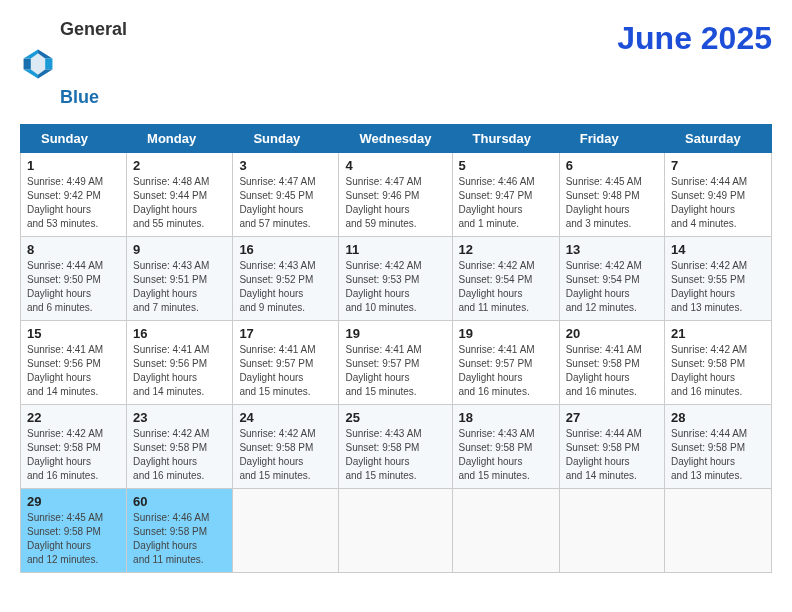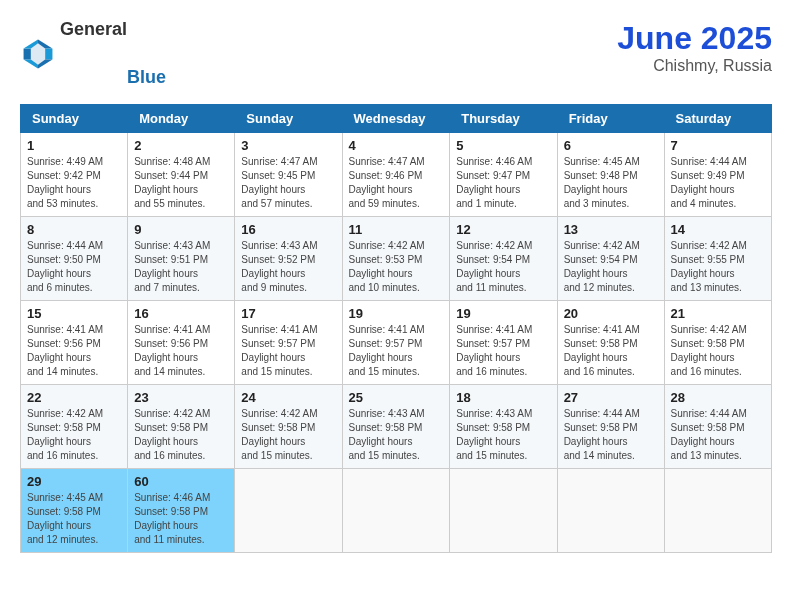--- a/index.html
+++ b/index.html
@@ -15,20 +15,21 @@
       justify-content: space-between;
       align-items: flex-start;
       margin-bottom: 16px;
     }
     .logo {
       display: flex;
       align-items: center;
     }
     .logo-text {
       display: flex;
+      flex-direction: column;
       line-height: 1.1;
     }
     .logo-general {
       font-size: 18px;
       font-weight: bold;
       color: #333;
     }
     .logo-blue {
       font-size: 18px;
       font-weight: bold;
@@ -54,21 +55,21 @@
     }
     .calendar {
       width: 100%;
       border-collapse: collapse;
     }
     .calendar th {
       background: #1a6faf;
       color: #fff;
       font-size: 13px;
       font-weight: bold;
-      padding: 6px 11px;
+      padding: 6px 20px;
       text-align: left;
       border: 1px solid #1a6faf;
     }
     .calendar td {
       border: 1px solid #ccc;
       vertical-align: top;
       padding: 5px 6px;
       font-size: 10.5px;
       color: #333;
       width: 108px;
@@ -111,21 +112,20 @@
       <polygon points="4,14 12,14 12,26 4,26" fill="#1a6faf"></polygon>
       <polygon points="4,14 20,4 20,8 12,14" fill="#1a9ad7"></polygon>
     </svg>
     <div class="logo-text">
       <span class="logo-general">General</span>
       <span class="logo-blue">Blue</span>
     </div>
   </div>
   <div class="title-block">
     <div class="month-title">June 2025</div>
-    <div class="location">Chishmy, Russia</div>
   </div>
 </div>
 
 <table class="calendar">
   <thead>
     <tr>
       <th>Sunday</th>
       <th>Monday</th>
       <th>Sunday</th>
       <th>Wednesday</th>

